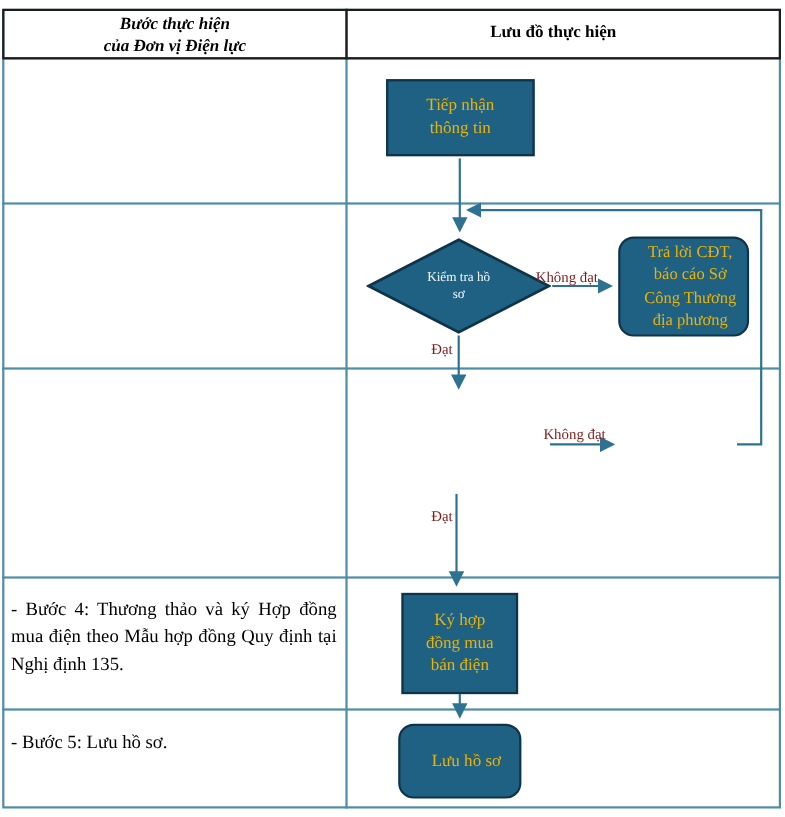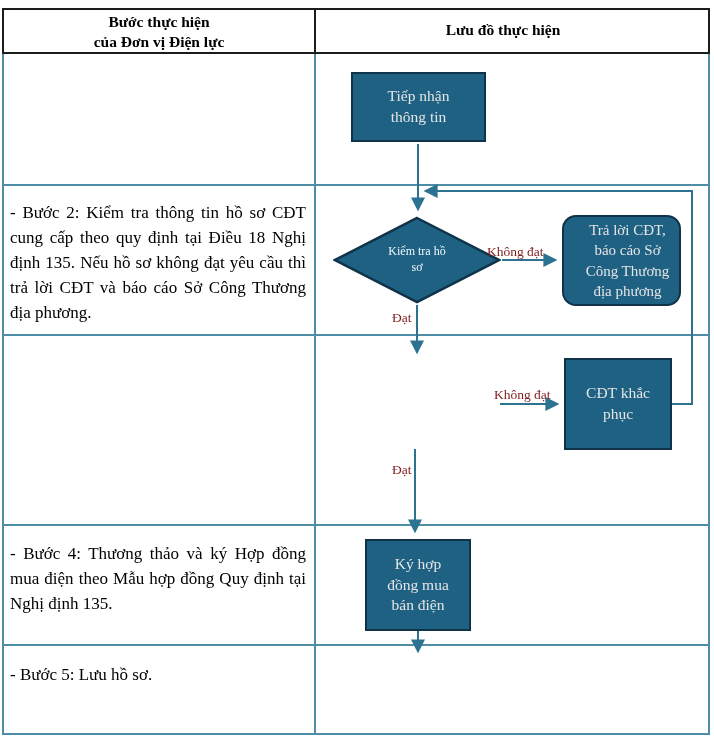--- a/index.html
+++ b/index.html
@@ -10,28 +10,28 @@
   
   .table-outer{position:absolute;left:2px;top:8px;width:708px;height:727px;
     border:2px solid #4F8CA6;box-sizing:border-box;}
   .grid-h{position:absolute;left:2px;width:708px;height:2px;background:#4F8CA6;}
   .grid-v{position:absolute;left:314px;top:8px;width:2px;height:727px;background:#4F8CA6;}
   .header-frame{position:absolute;left:2px;top:8px;width:708px;height:46px;
     border:2px solid #1c1c1c;box-sizing:border-box;background:transparent;}
   .header-vdiv{position:absolute;left:314px;top:8px;width:2px;height:46px;background:#1c1c1c;}
   .header-text{position:absolute;font-weight:bold;font-size:15.5px;line-height:1.3;
     text-align:center;white-space:pre-line;}
-  .hdr-left{left:4px;top:12px;width:310px;}
+  .hdr-left{left:4px;top:12px;width:310px;font-style:italic;}
   .hdr-right{left:308px;top:20px;width:390px;}
   
   .step{position:absolute;left:10px;width:296px;font-size:17px;line-height:25px;
     text-align:justify;}
   
   .node{position:absolute;box-sizing:border-box;background:#1F6183;border:2px solid #0F3349;
-    color:#e5e5e5;display:flex;align-items:center;justify-content:center;text-align:center;
+    color:#eab308;display:flex;align-items:center;justify-content:center;text-align:center;
     font-size:15.5px;line-height:1.35;white-space:pre-line;}
   .rounded{border-radius:14px;padding-left:12px;}
   .diamond{position:absolute;}
   .diamond svg{position:absolute;left:0;top:0;}
   .diamond .dlabel{position:absolute;left:0;top:0;right:0;bottom:0;display:flex;
     align-items:center;justify-content:center;color:#F2F8FB;font-size:12px;line-height:1.3;
     text-align:center;white-space:pre-line;}
   .edge-label{position:absolute;font-size:13.5px;color:#7f1d1d;white-space:nowrap;}
   svg.connectors{position:absolute;left:0;top:0;}
 </style>
@@ -47,21 +47,20 @@
   <div class="grid-h" style="top:334px"></div>
   <div class="grid-h" style="top:524px"></div>
   <div class="grid-h" style="top:644px"></div>
   <div class="header-frame"></div>
   <div class="header-vdiv"></div>
 
   <div class="header-text hdr-left">Bước thực hiện
 của Đơn vị Điện lực</div>
   <div class="header-text hdr-right">Lưu đồ thực hiện</div>
 
-  <div class="step" style="top:200px">- Bước 2: Kiểm tra thông tin hồ sơ CĐT cung cấp theo quy định tại Điều 18 Nghị định 135. Nếu hồ sơ không đạt yêu cầu thì trả lời CĐT và báo cáo Sở Công Thương địa phương.</div>
   <div class="step" style="top:541px">- Bước 4: Thương thảo và ký Hợp đồng mua điện theo Mẫu hợp đồng Quy định tại Nghị định 135.</div>
   <div class="step" style="top:662px">- Bước 5: Lưu hồ sơ.</div>
 
   <svg class="connectors" width="714" height="743">
     <defs>
       <marker id="arr" markerWidth="7" markerHeight="7" refX="5.8" refY="3.5" orient="auto">
         <path d="M0,0 L7,3.5 L0,7 Z" fill="#2E7291"></path>
       </marker>
     </defs>
     <g stroke="#2E7291" stroke-width="2" fill="none">
@@ -85,26 +84,25 @@
     <div class="dlabel">Kiểm tra hồ
 sơ</div>
   </div>
 
   <div class="node rounded" style="left:562px;top:215px;width:119px;height:91px;font-size:15px">Trả lời CĐT,
 báo cáo Sở
 Công Thương
 địa phương</div>
 
 
-  <div class="node" style="left:564px;top:358px;width:108px;height:92px">CĐT khắc
-phục</div>
 
   <div class="node" style="left:365px;top:539px;width:106px;height:92px">Ký hợp
 đồng mua
 bán điện</div>
 
+  <div class="node rounded" style="left:362px;top:658px;width:112px;height:68px">Lưu hồ sơ</div>
 
   <div class="edge-label" style="left:487px;top:244px">Không đạt</div>
   <div class="edge-label" style="left:392px;top:310px">Đạt</div>
   <div class="edge-label" style="left:494px;top:387px">Không đạt</div>
   <div class="edge-label" style="left:392px;top:462px">Đạt</div>
 
 </div>
 
 </body></html>

